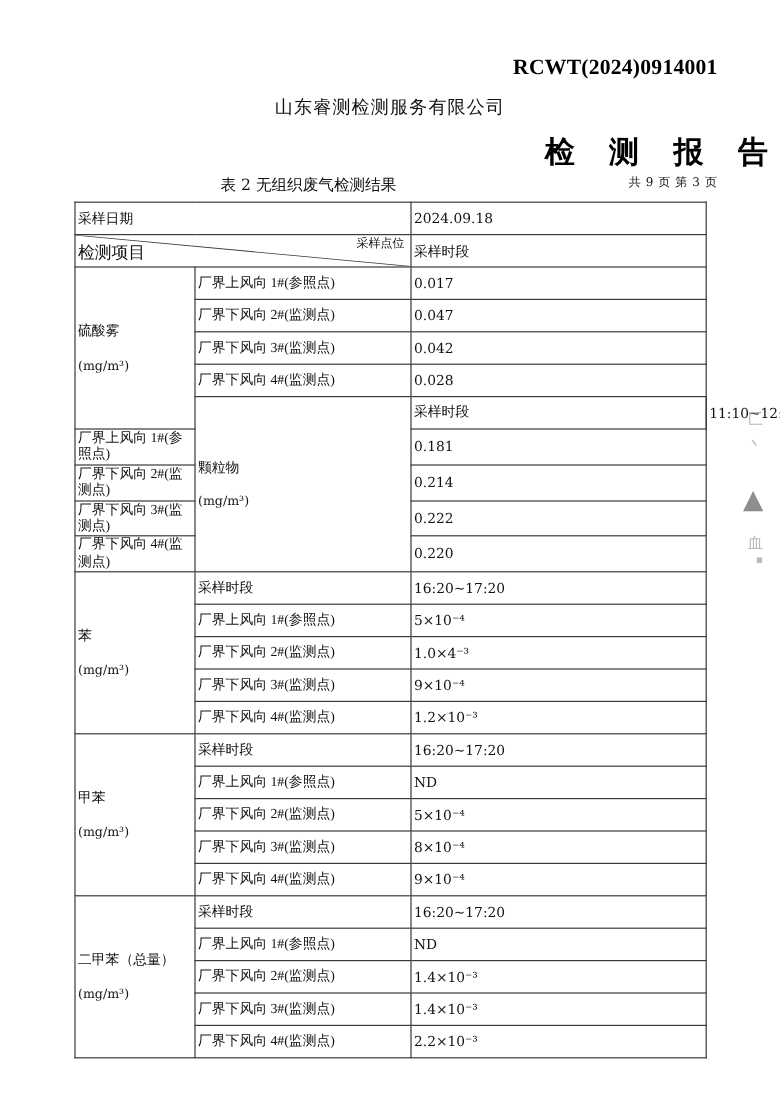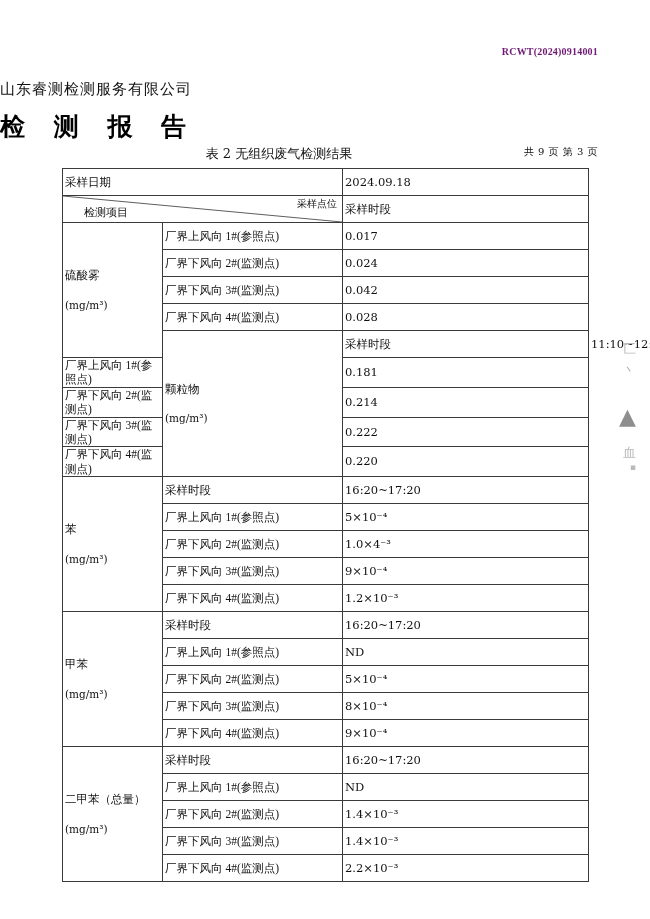--- a/index.html
+++ b/index.html
@@ -20,57 +20,57 @@
     width: 650px;
     height: 919px;
     box-sizing: border-box;
     padding: 0;
   }
   .doc-code {
     position: absolute;
     top: 46px;
     right: 52px;
     font-family: "Liberation Serif", serif;
-    font-size: 10px;
+    font-size: 18px;
     font-weight: bold;
     letter-spacing: 0.2px;
-    color: #701a75;
+    color: #000000;
   }
   .company {
     position: absolute;
     top: 80px;
     left: 0;
     width: 650px;
+    text-align: center;
     font-size: 15px;
     font-family: "DejaVu Serif", serif;
     letter-spacing: 1px;
     color: #111;
   }
   .report-title {
     position: absolute;
     top: 110px;
     left: 0;
     width: 650px;
-    text-align: left;
+    text-align: right;
     font-size: 25px;
     font-weight: bold;
     letter-spacing: 10px;
     font-family: "DejaVu Serif", serif;
     color: #000;
   }
   .table-caption {
     position: absolute;
     top: 145px;
     left: 0;
     width: 514px;
     text-align: center;
     font-size: 13px;
     font-family: "DejaVu Serif", serif;
     color: #111;
-    padding-left: 22px;
   }
   .page-count {
     position: absolute;
     top: 145px;
     right: 52px;
     font-size: 10px;
     font-family: "DejaVu Serif", serif;
     color: #111;
     letter-spacing: 0.5px;
   }
@@ -125,22 +125,22 @@
   }
   td.split .tr-label {
     position: absolute;
     top: 2px;
     right: 5px;
     font-size: 10px;
   }
   td.split .bl-label {
     position: absolute;
     bottom: 2px;
-    left: 21px;
-    font-size: 11px;
+    left: 2px;
+    font-size: 14px;
   }
   .cell-2line {
     line-height: 1.3;
   }
   
   .artifact {
     position: absolute;
     right: 14px;
     color: #b9b9b9;
     font-family: "DejaVu Serif", serif;
@@ -198,21 +198,21 @@
       <tr>
         <td class="group" rowspan="5">
           <span>硫酸雾</span>
           <span class="group-unit">(mg/m³)</span>
         </td>
         <td class="item">厂界上风向 1#(参照点)</td>
         <td class="value">0.017</td>
       </tr>
       <tr>
         <td class="item">厂界下风向 2#(监测点)</td>
-        <td class="value">0.024</td>
+        <td class="value">0.047</td>
       </tr>
       <tr>
         <td class="item">厂界下风向 3#(监测点)</td>
         <td class="value">0.042</td>
       </tr>
       <tr>
         <td class="item">厂界下风向 4#(监测点)</td>
         <td class="value">0.028</td>
       </tr>
 

